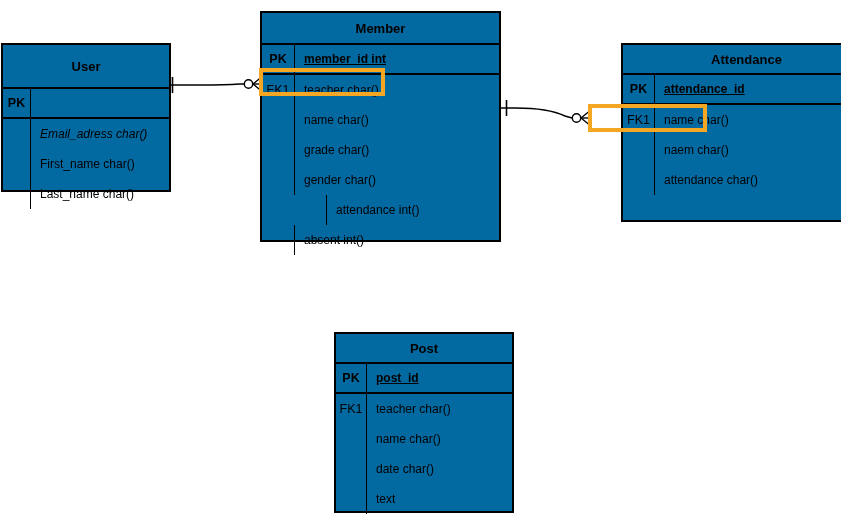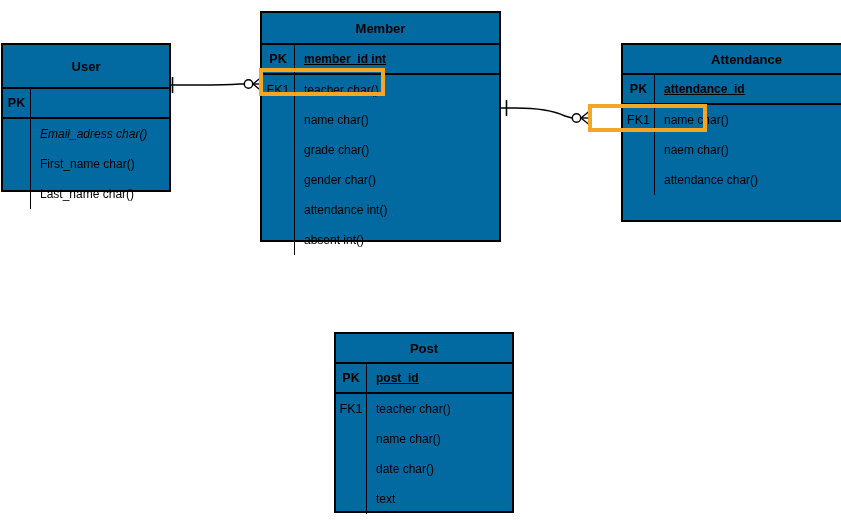--- a/index.html
+++ b/index.html
@@ -190,21 +190,21 @@
           <div class="attr-cell">
             <span>grade char()</span>
           </div>
         </div>
         <div class="row" style="height: 30px;">
           <div class="key-cell" style="width: 33px;"></div>
           <div class="attr-cell">
             <span>gender char()</span>
           </div>
         </div>
-        <div class="row" style="height: 30px;">
+        <div class="row" style="height: 30px; padding-left: 32px;">
           <div class="key-cell" style="width: 33px;"></div>
           <div class="attr-cell">
             <span>attendance int()</span>
           </div>
         </div>
         <div class="row" style="height: 30px;">
           <div class="key-cell" style="width: 33px;"></div>
           <div class="attr-cell">
             <span>absent int()</span>
           </div>

